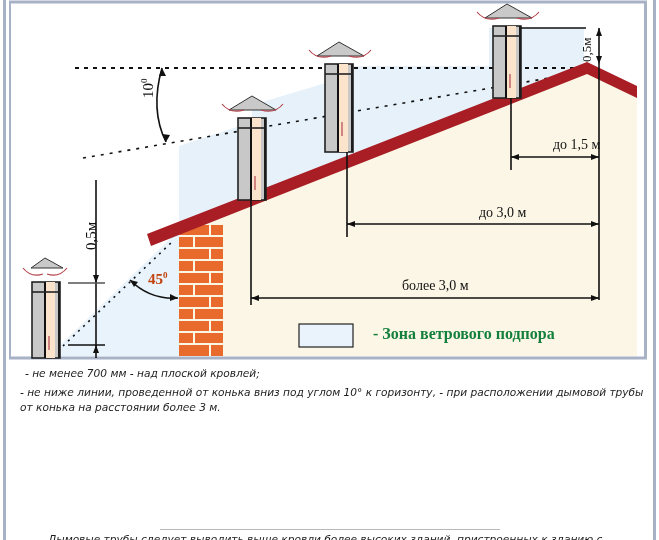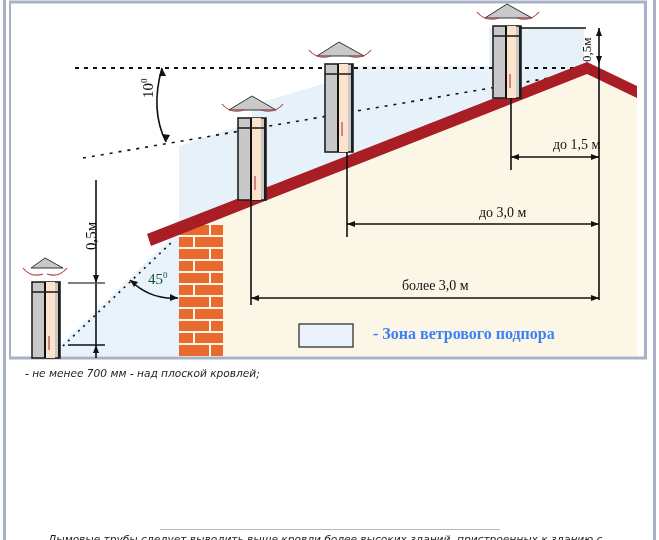--- a/index.html
+++ b/index.html
@@ -145,29 +145,30 @@
     <line x1="242" y1="298" x2="590" y2="298" stroke="#111" stroke-width="1.6"></line>
     <polygon points="242,298 250,295 250,301" fill="#111"></polygon>
     <polygon points="590,298 582,295 582,301" fill="#111"></polygon>
 
     <rect x="290" y="324" width="54" height="23" fill="#eaf3fb" stroke="#222" stroke-width="1.2"></rect>
   </svg>
 
   <div class="label-serif" style="position:absolute; left:130px; top:98px; transform:rotate(-90deg); transform-origin:left top; font-size:15px; color:#111; white-space:nowrap;">
     <span>10</span><sup style="font-size:9px;">0</sup>
   </div>
-  <div class="label-serif" style="position:absolute; left:139px; top:270px; font-size:15px; color:#14532d; white-space:nowrap;">
+  <div class="label-serif" style="position:absolute; left:139px; top:270px; font-size:15px; color:#c2410c; white-space:nowrap;font-weight:bold;">
     <span>45</span><sup style="font-size:9px;">0</sup>
   </div>
   <div class="label-serif" style="position:absolute; left:74px; top:250px; transform:rotate(-90deg); transform-origin:left top; font-size:15px; color:#111; white-space:nowrap;">0,5м</div>
   <div class="label-serif" style="position:absolute; left:570px; top:62px; transform:rotate(-90deg); transform-origin:left top; font-size:13px; color:#111; white-space:nowrap;">0,5м</div>
   <div class="label-serif" style="position:absolute; left:544px; top:137px; font-size:14px; color:#111; white-space:nowrap;">до 1,5 м</div>
   <div class="label-serif" style="position:absolute; left:430px; top:205px; font-size:14px; color:#111; white-space:nowrap;margin-left:40px;">до 3,0 м</div>
   <div class="label-serif" style="position:absolute; left:376px; top:278px; font-size:14px; color:#111; white-space:nowrap;margin-left:17px;">более 3,0 м</div>
-  <div class="label-serif" style="position:absolute; left:364px; top:325px; font-size:16px; font-weight:bold; color:#3b82f6; white-space:nowrap;">- Зона ветрового подпора</div>
+  <div class="label-serif" style="position:absolute; left:364px; top:325px; font-size:16px; font-weight:bold; color:#15803d; white-space:nowrap;">- Зона ветрового подпора</div>
 </div>
 
 <div class="text-block">
   <p class="rule first">- не менее 700 мм - над плоской кровлей;</p>
+  <p class="rule" style="margin-left:-4px;">- не ниже линии, проведенной от конька вниз под углом 10° к горизонту, - при расположении дымовой трубы от конька на расстоянии более 3 м.</p>
 </div>
 
 <div class="divider"></div>
 <div class="cutoff">Дымовые трубы следует выводить выше кровли более высоких зданий, пристроенных к зданию с</div>
 
 </body></html>

